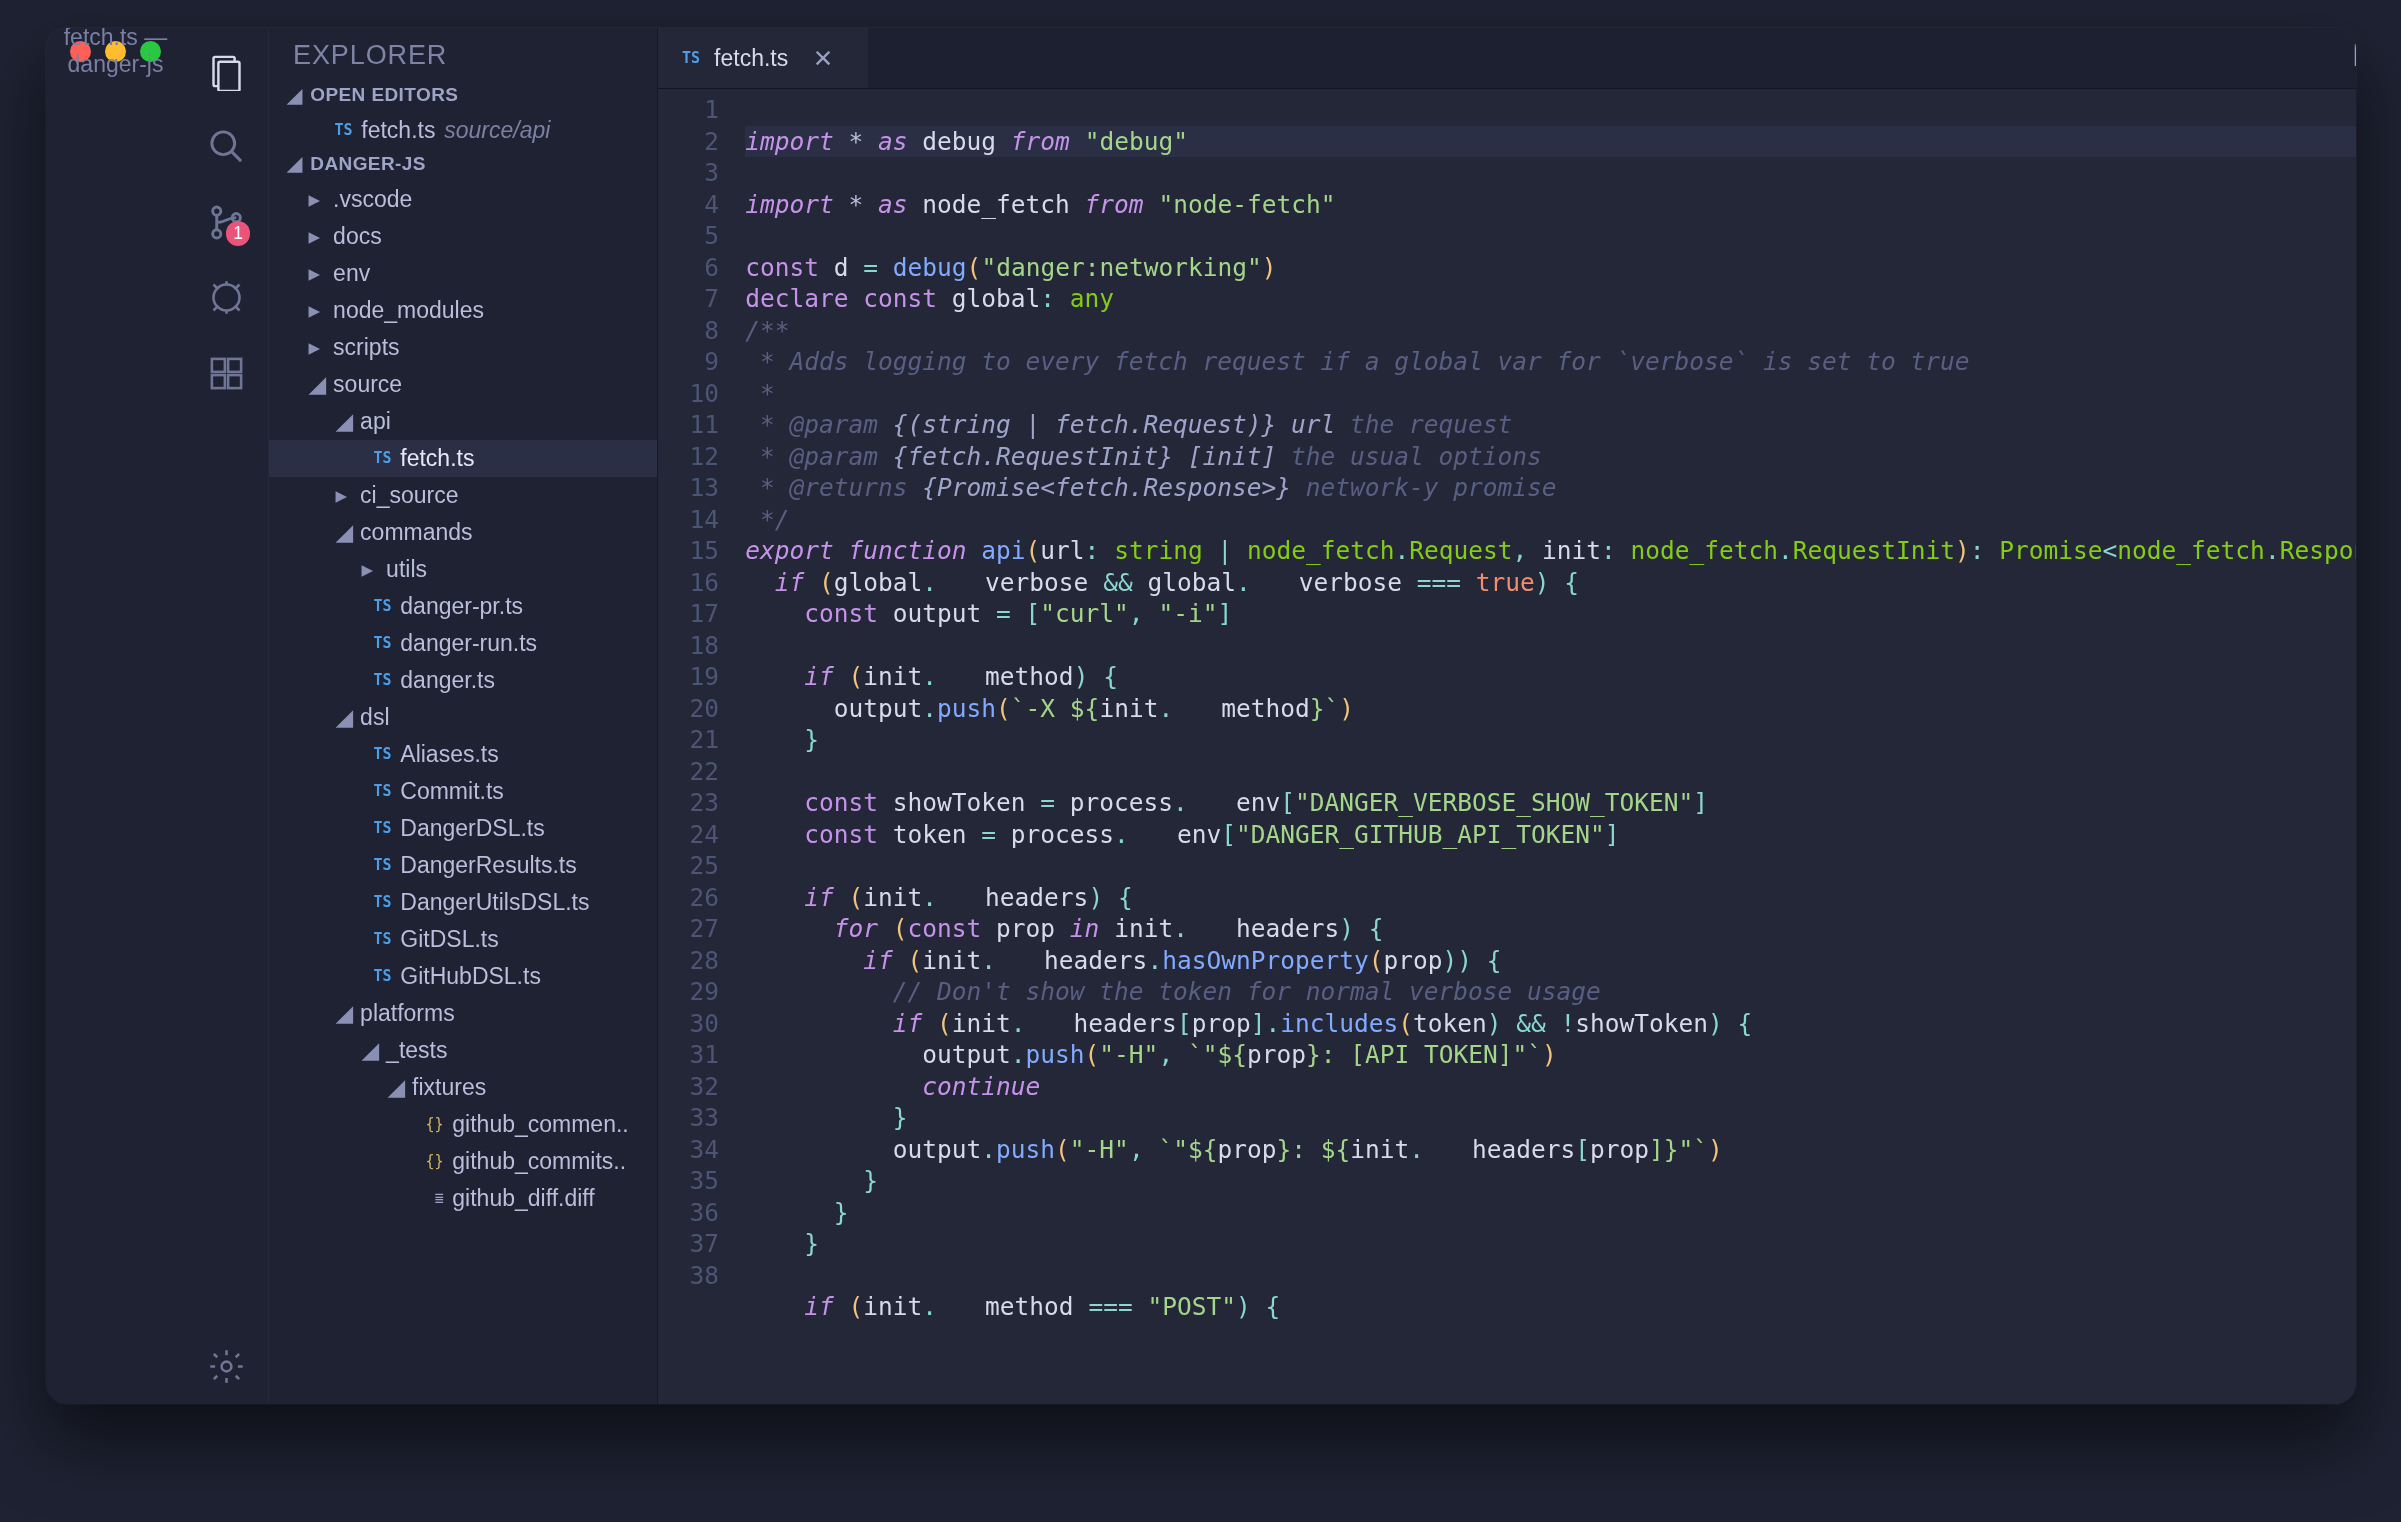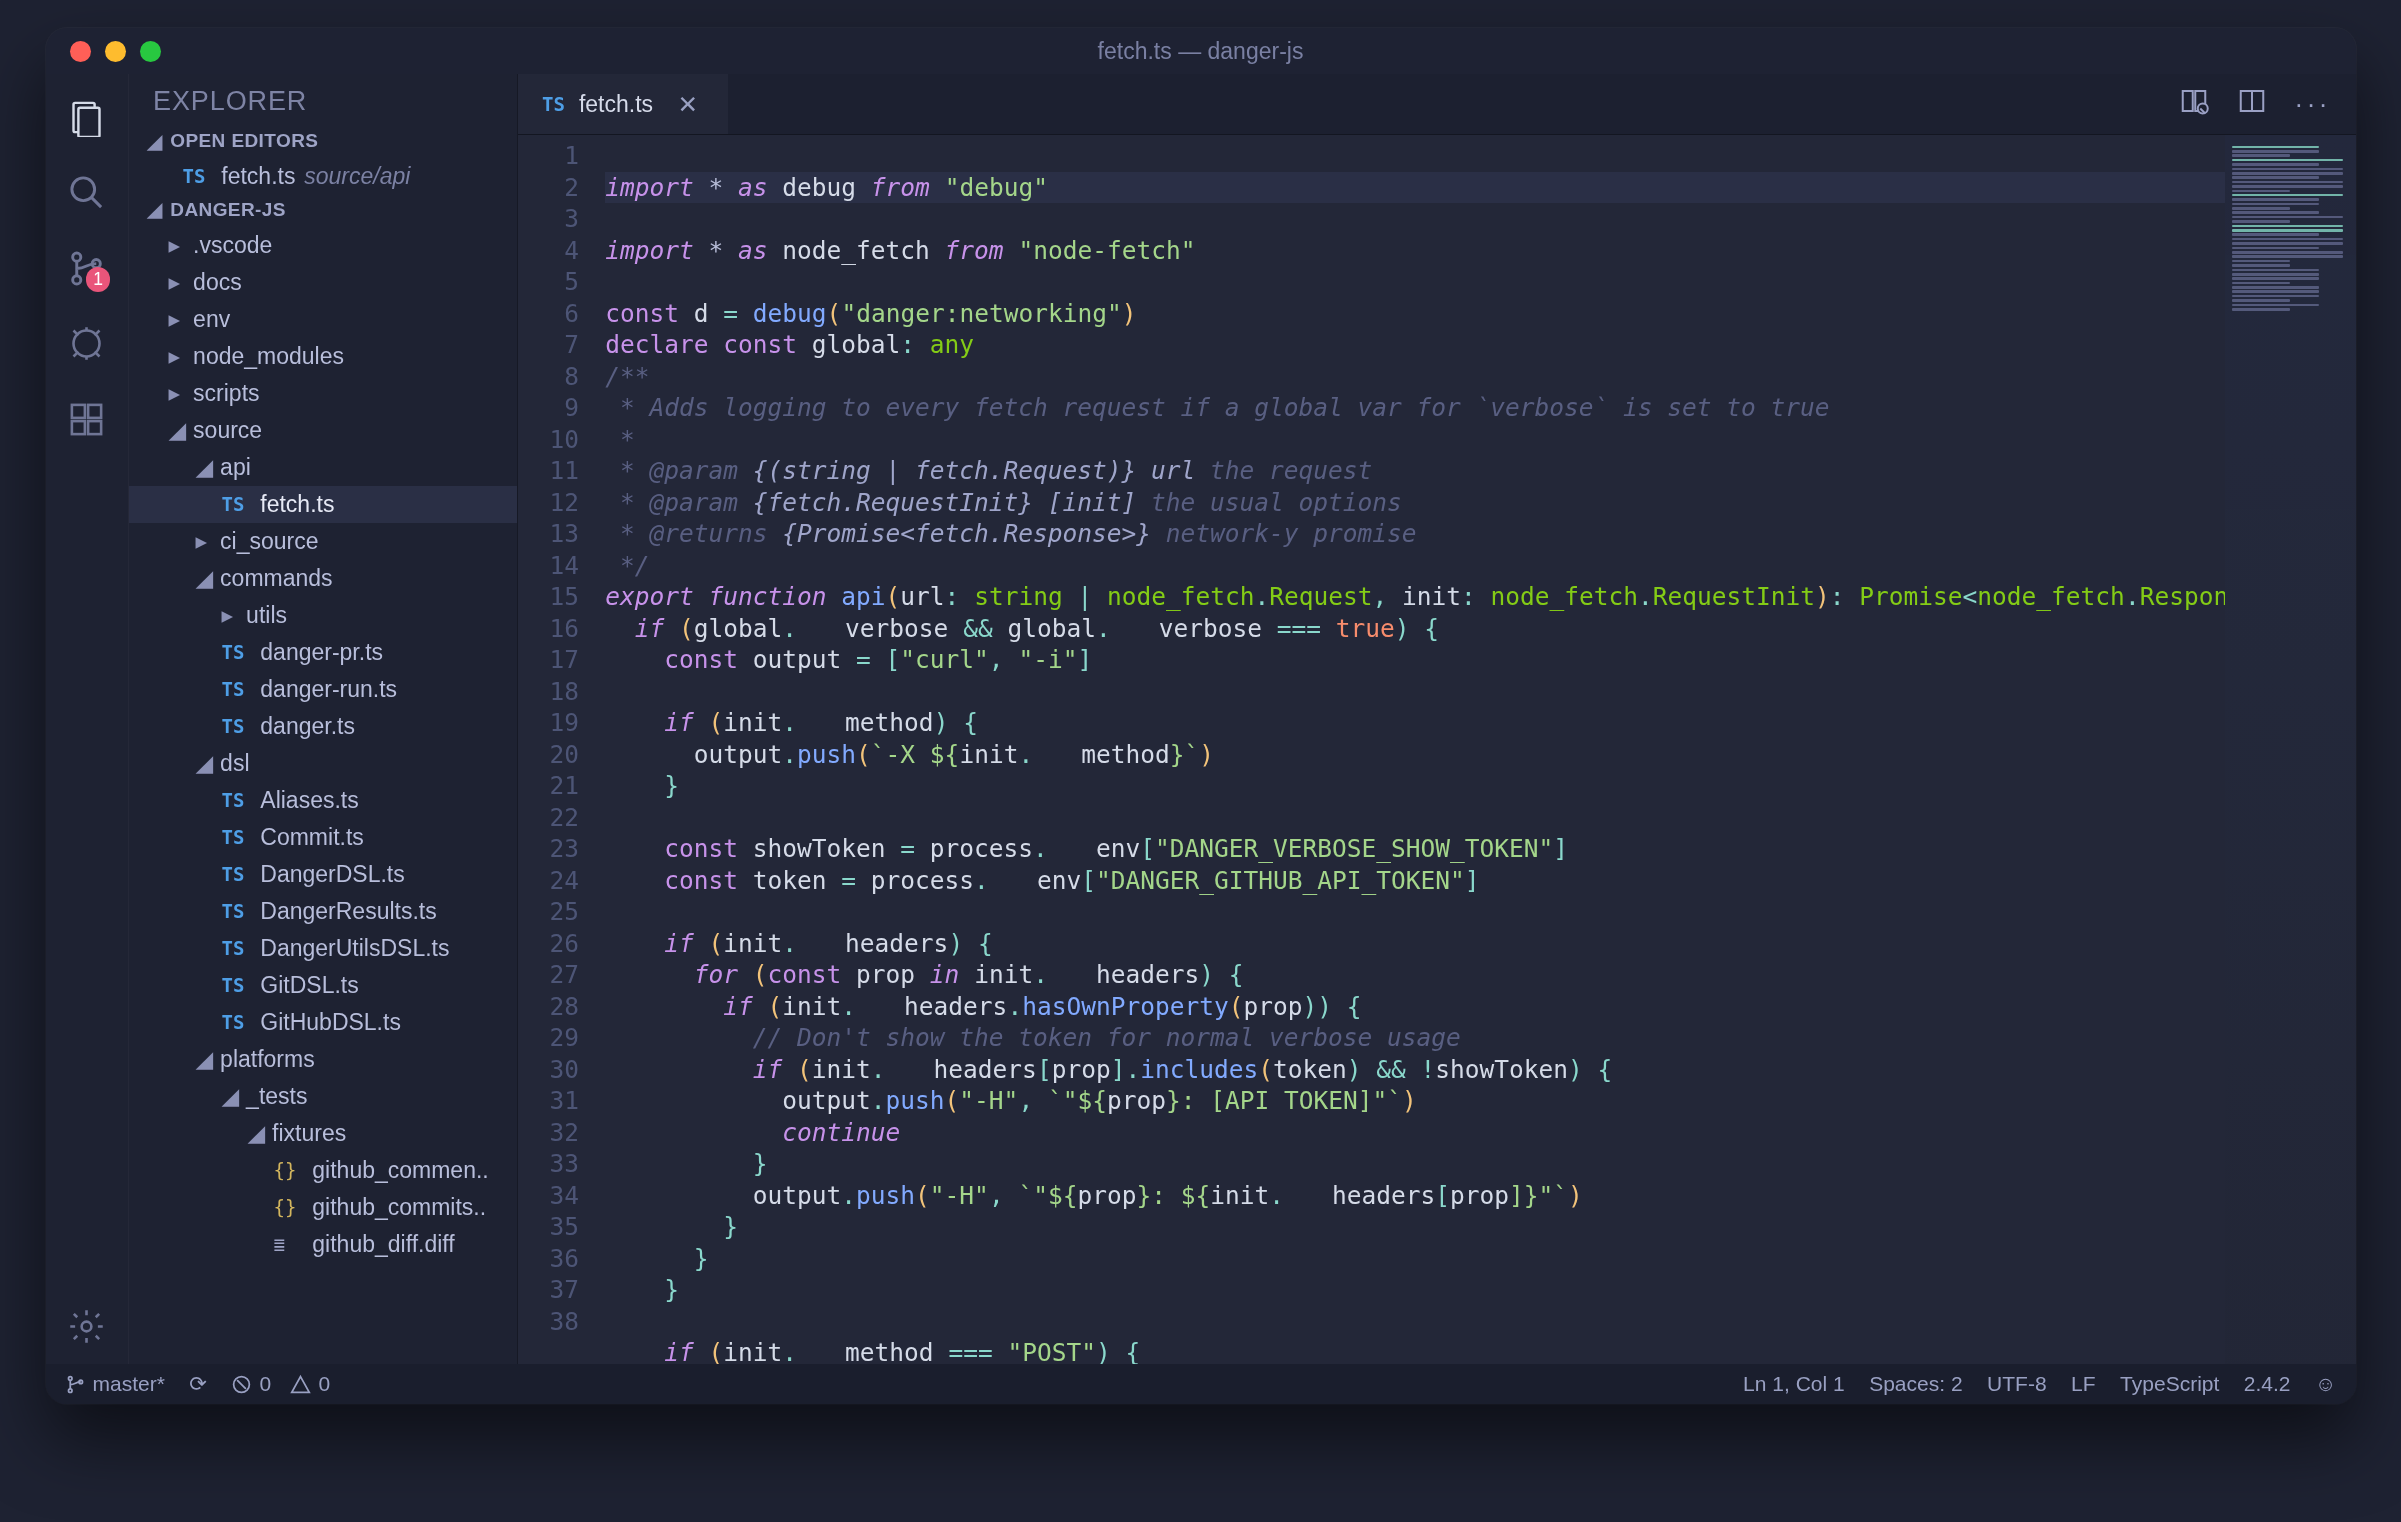--- a/index.html
+++ b/index.html
@@ -13,21 +13,21 @@
     overflow: hidden;
   }
   .window-frame {
     width: 2310px;
     height: 1376px;
     margin: 28px auto;
     background: #1e2233;
     border-radius: 21px;
     box-shadow: 0 35px 70px rgba(0,0,0,0.55), 0 0 0 0.9px rgba(255,255,255,0.04);
     display: flex;
-    flex-direction: column;
+    flex-direction: row;
     overflow: hidden;
   }
   .titlebar {
     height: 46px;
     display: flex;
     align-items: center;
     padding: 0 24.5px;
     position: relative;
     flex-shrink: 0;
   }
@@ -77,21 +77,21 @@
     font-weight: 600;
   }
   .tree { overflow: auto; flex: 1; }
   .row {
     display: flex; align-items: center; height: 37px;
     padding-left: 24.5px; gap: 8.8px; color: #b8bedb;
     white-space: nowrap;
   }
   .row.selected { background: #2a2f45; color: #e6e9f5; }
   .chev { width: 15.8px; display:inline-block; color:#8a90b4; }
-  .ficon { width: 30px; color:#7eb0ff; text-align:left; font-family: ui-monospace, Menlo, monospace; font-size: 19px; }
+  .ficon { width: 30px; color:#7eb0ff; text-align:right; font-family: ui-monospace, Menlo, monospace; font-size: 15px; }
   .ficon.ts { color:#4e9ee6; font-weight:600; }
   .ficon.json { color:#d3b65e; }
   .ficon.diff { color:#9ea4c6; }
   .row .dim { color: #7b81a3; margin-left: 0; font-style: italic; }
   .editor-area {
     flex: 1; display: flex; flex-direction: column; min-width: 0;
     background: #232738;
   }
   .tabbar {
     height: 61px; display:flex; align-items:stretch;

